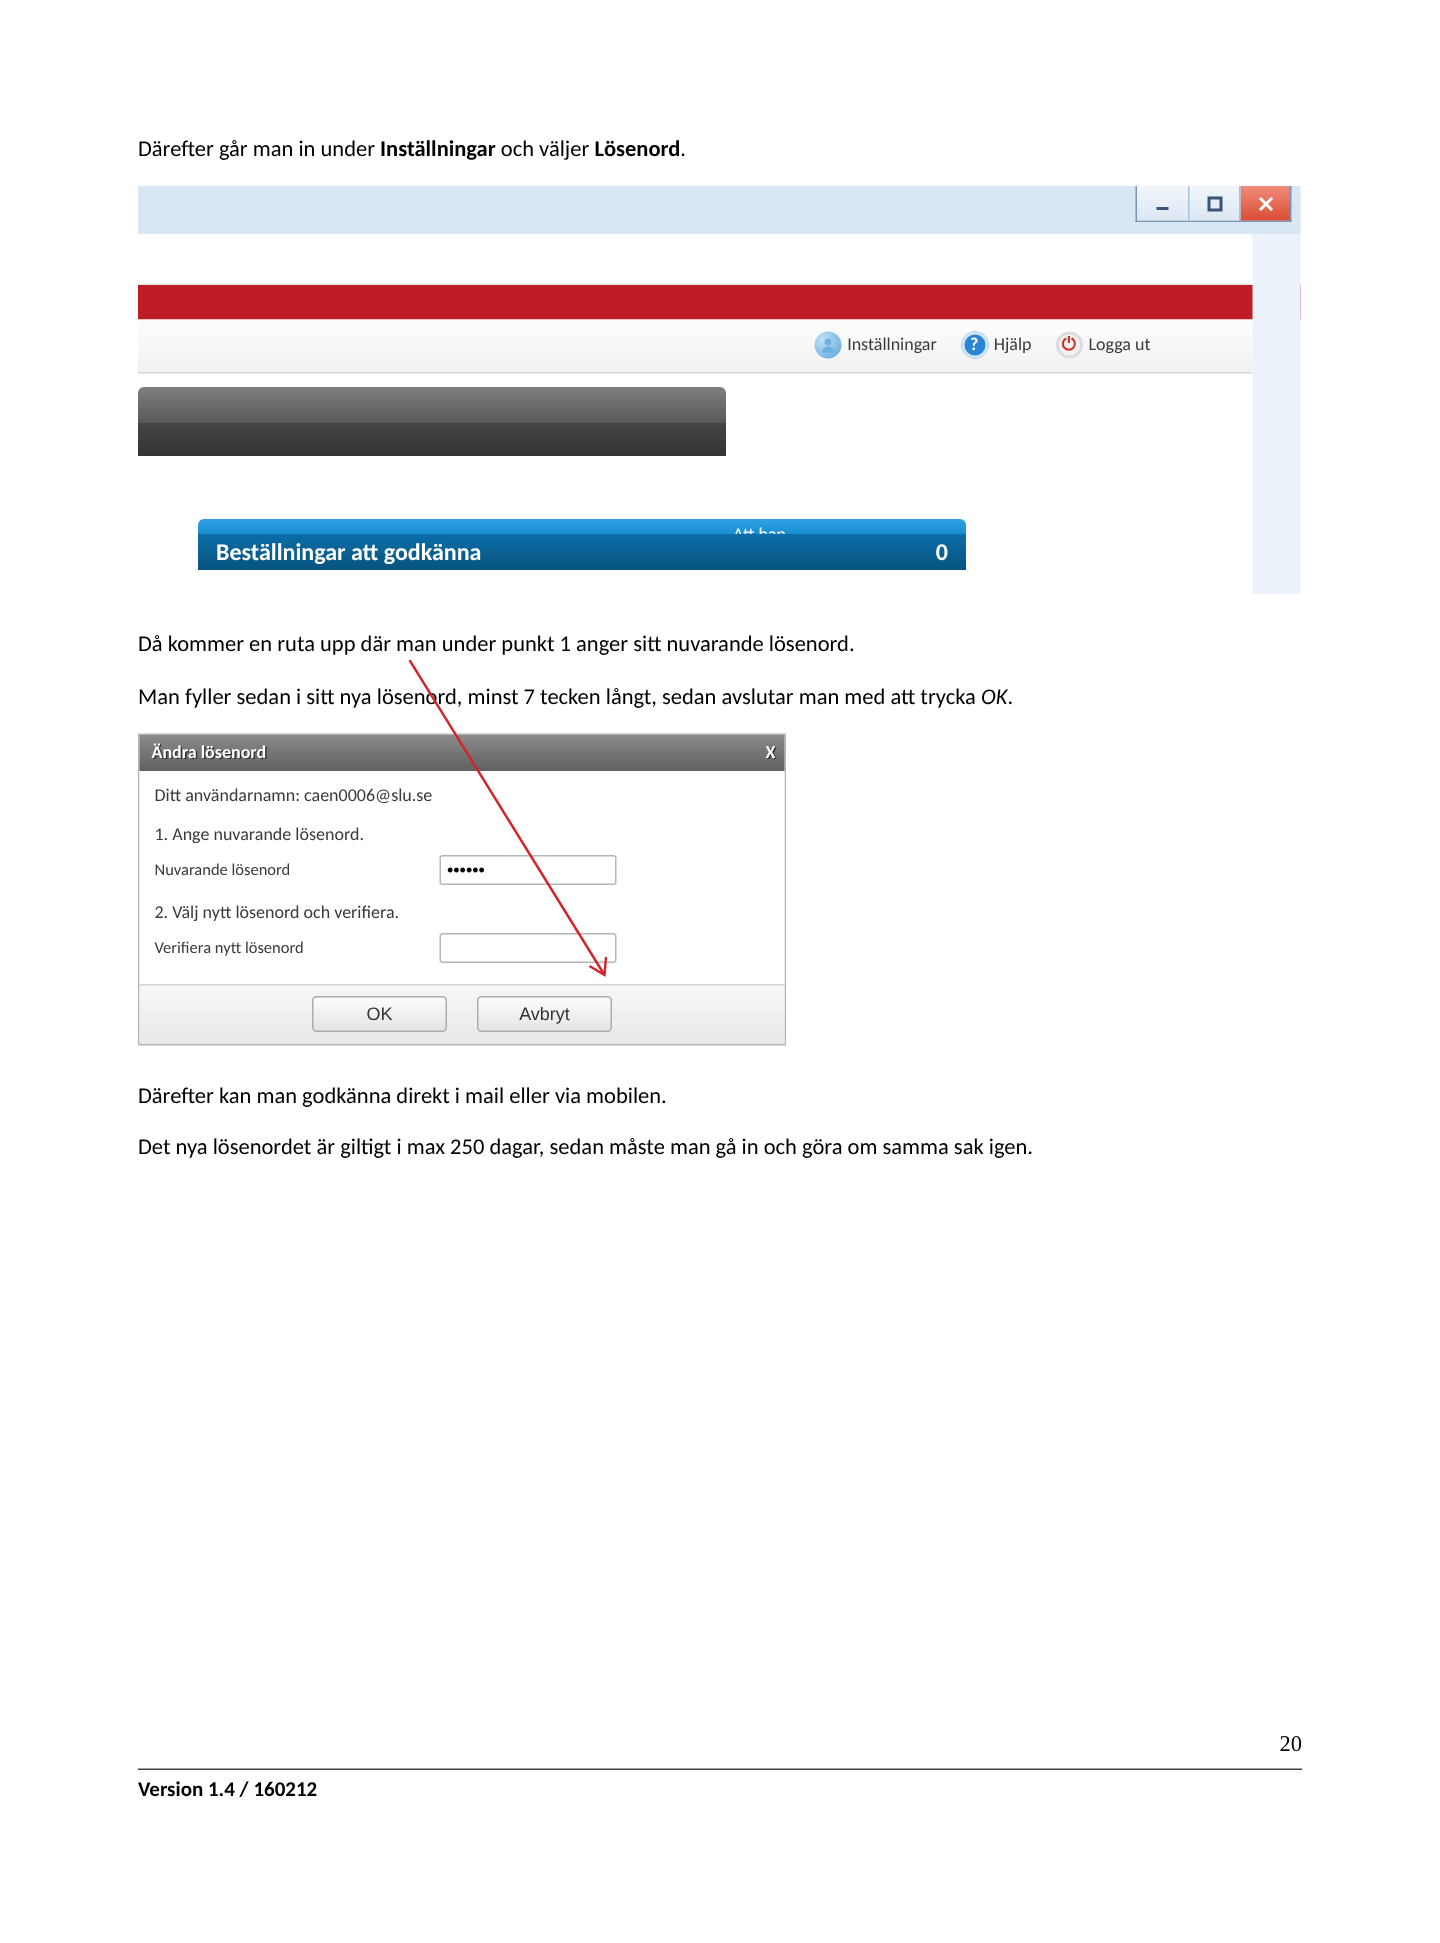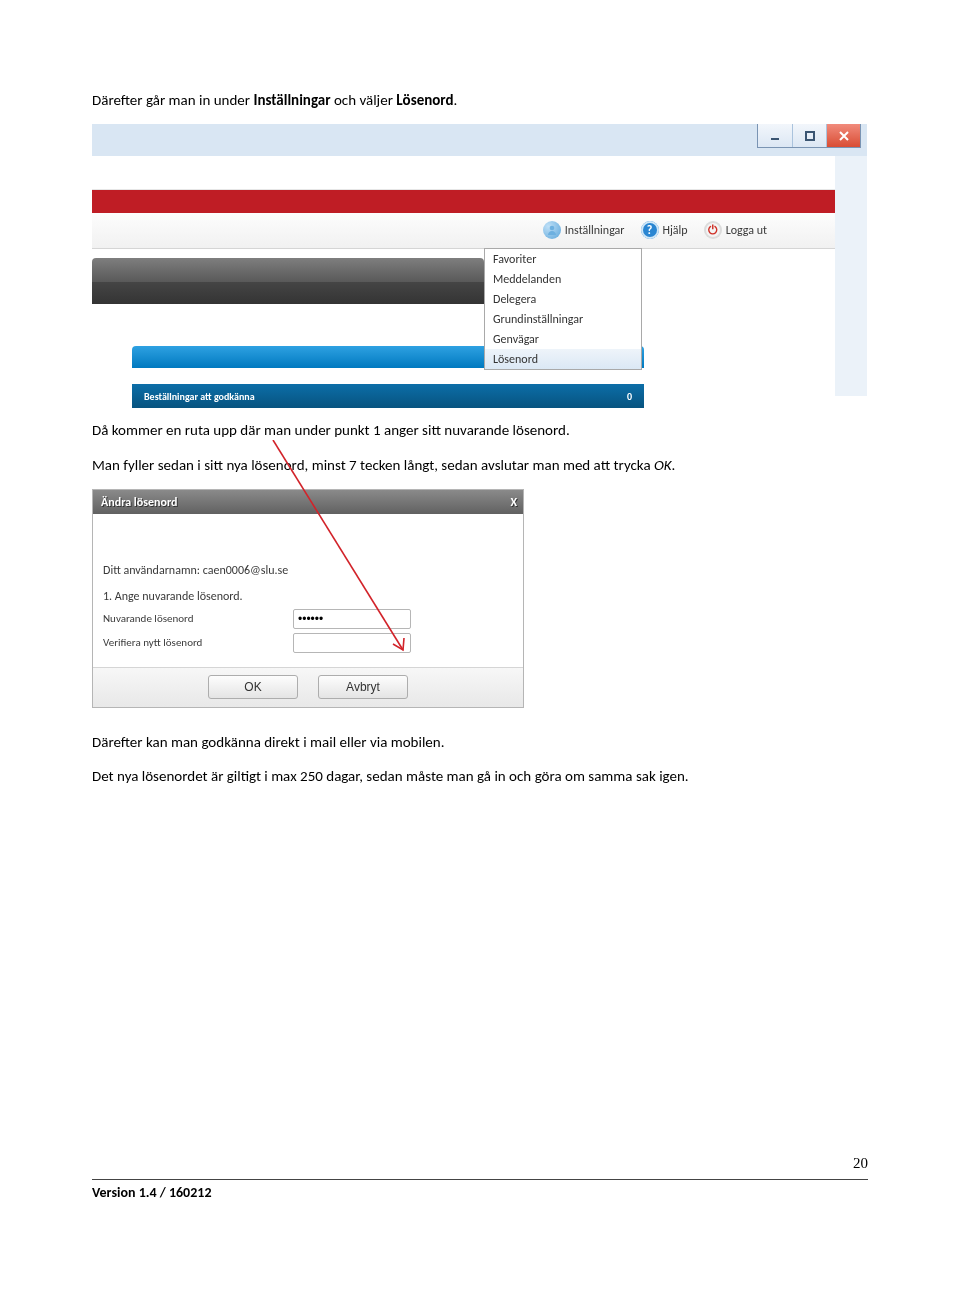--- a/index.html
+++ b/index.html
@@ -136,25 +136,25 @@
       width: 512px; height: 22px;
       background: linear-gradient(#2ea1e2,#0079bf);
       border-radius: 4px 4px 0 0;
       color: #fff;
       font-size: 12px;
       display: flex; align-items: center; justify-content: flex-end;
       padding-right: 120px;
     }
     .bluebar2 {
       position: absolute;
-      left: 40px; top: 260px;
+      left: 40px; top: 232px;
       width: 512px; height: 24px;
       background: linear-gradient(#0c6ea8,#07537f);
       color: #fff;
-      font-size: 10px;
+      font-size: 16px;
       font-weight: bold;
       display: flex; align-items: center; justify-content: space-between;
       padding: 0 12px;
     }
     .shot1 .rightcol {
       position: absolute;
       right: 0; top: 32px; bottom: 0; width: 32px;
       background: #ebf2f9;
       font-size: 9px;
       color: #628ab4;
@@ -179,21 +179,20 @@
       font-weight: bold;
       text-shadow: 1px 1px 0 #333;
       display: flex; align-items: center; justify-content: space-between;
       padding: 0 6px 0 8px;
     }
     .shot2 .dlg-body {
       background: #fff;
       padding: 10px 10px 10px 10px;
       font-size: 12px;
       color: #3a3a3a;
-      margin-top: 39px;
     }
     .dlg-row { margin-bottom: 6px; }
     .dlg-sect { font-weight: normal; margin-top: 12px; margin-bottom: 6px; }
     .frow {
       display: flex;
       align-items: center;
       gap: 20px;
       margin-bottom: 4px;
     }
     .frow .lab { width: 170px; font-size: 11px; }
@@ -302,28 +301,20 @@
           <span>Hjälp</span>
         </div>
         <div class="tool-pair ci-logout">
           <span class="circ">⏻</span>
           <span>Logga ut</span>
         </div>
       </div>
     </div>
     <div class="darkbar1"></div>
     <div class="darkbar2"></div>
-    <div class="dropdown">
-      <div class="dd-item">Favoriter</div>
-      <div class="dd-item">Meddelanden</div>
-      <div class="dd-item">Delegera</div>
-      <div class="dd-item">Grundinställningar</div>
-      <div class="dd-item">Genvägar</div>
-      <div class="dd-item hl">Lösenord</div>
-    </div>
     <div class="bluebar">
       <span>Att han</span>
     </div>
     <div class="bluebar2">
       <span>Beställningar att godkänna</span>
       <span>0</span>
     </div>
     <div class="rightcol"></div>
   </div>
 
@@ -341,20 +332,21 @@
       <span>Ändra lösenord</span>
       <span>X</span>
     </div>
     <div class="dlg-body">
       <div class="dlg-row">Ditt användarnamn: caen0006@slu.se</div>
       <div class="dlg-sect">1. Ange nuvarande lösenord.</div>
       <div class="frow">
         <div class="lab">Nuvarande lösenord</div>
         <input type="text" value="••••••" style="">
       </div>
+      <div class="dlg-sect">2. Välj nytt lösenord och verifiera.</div>
       <div class="frow">
         <div class="lab">Verifiera nytt lösenord</div>
         <input type="text" style="">
       </div>
     </div>
     <div class="btnrow">
       <button class="btn">OK</button>
       <button class="btn">Avbryt</button>
     </div>
   </div>

